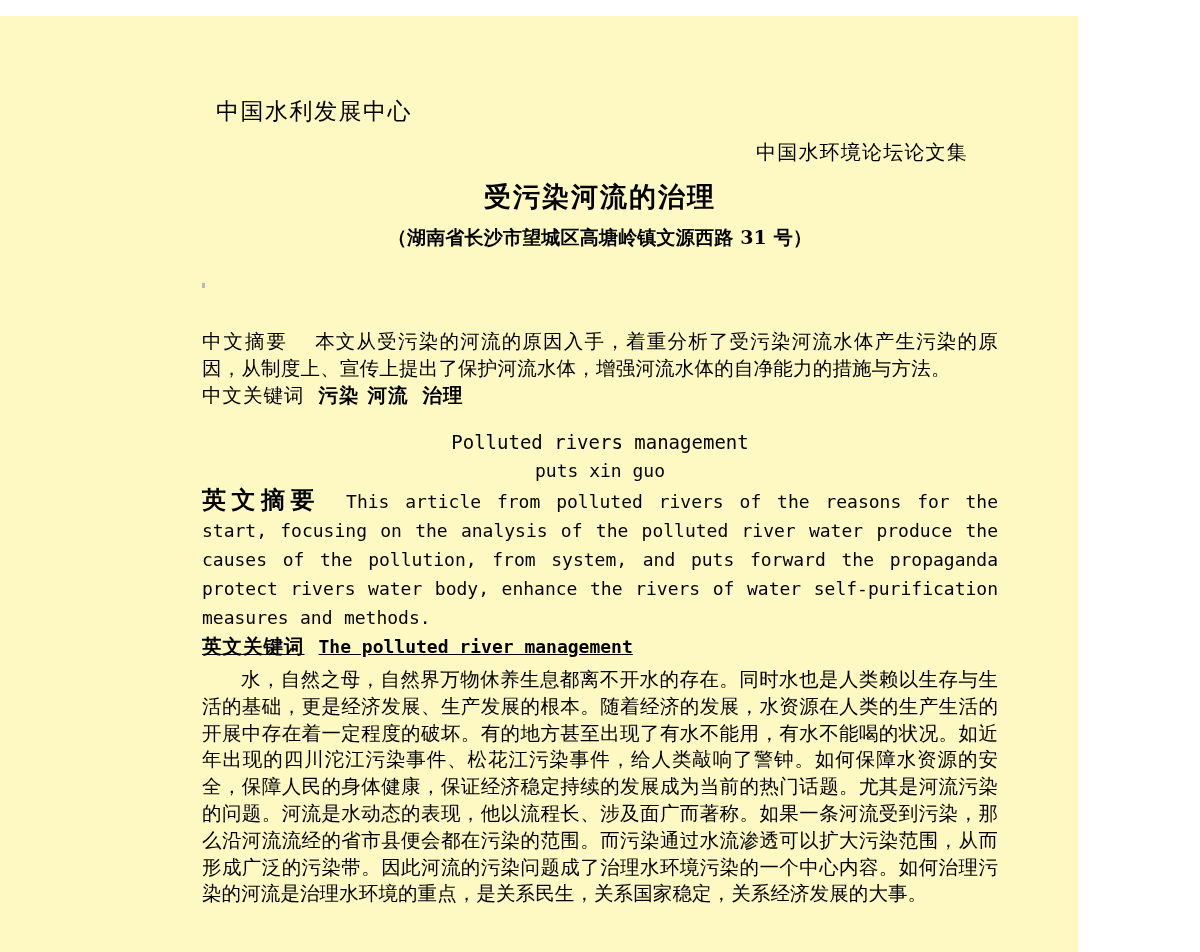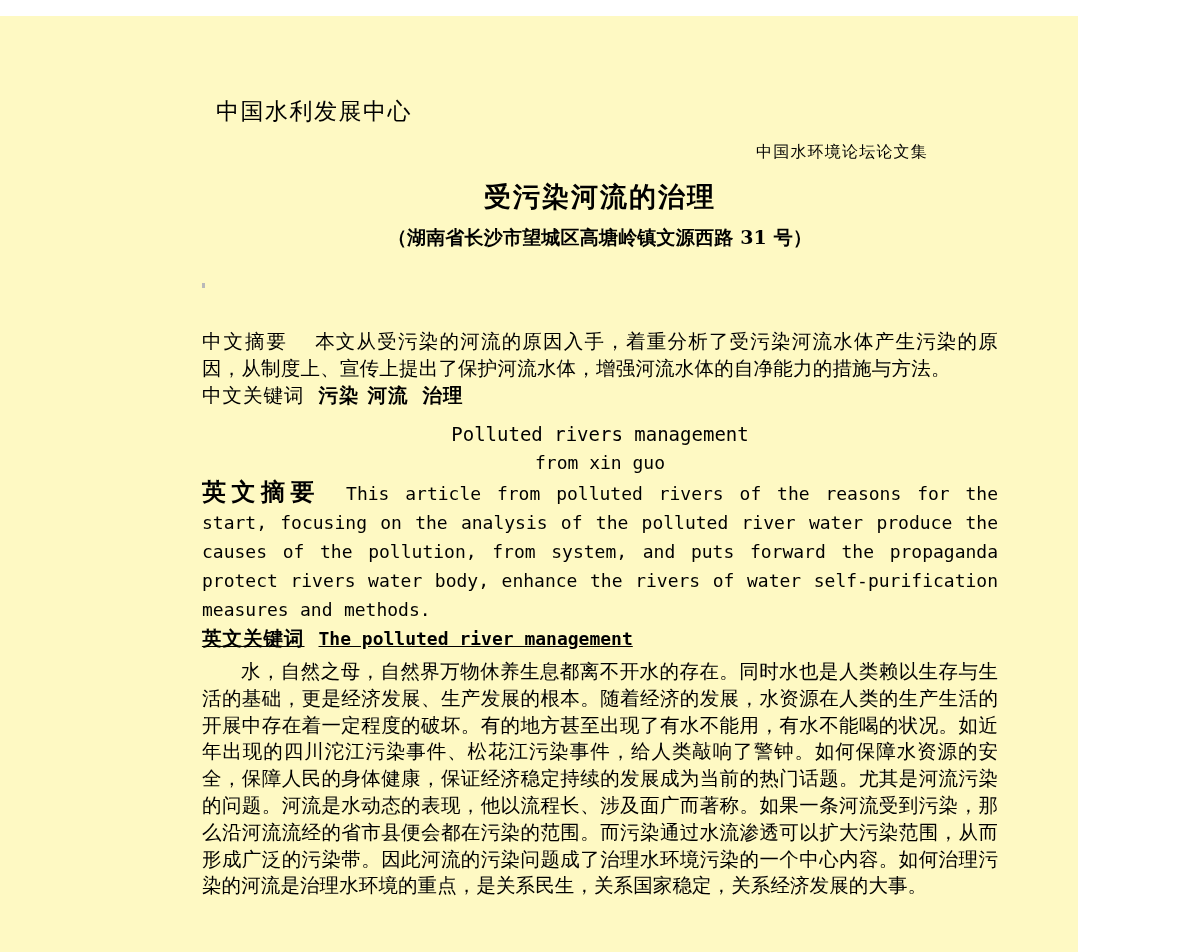--- a/index.html
+++ b/index.html
@@ -34,21 +34,21 @@
     font-size: 23px;
     letter-spacing: 1.5px;
     line-height: 30px;
     white-space: nowrap;
   }
   .runhead-right {
     position: absolute;
     left: 756px;
     top: 122px;
     font-family: "DejaVu Serif", "Liberation Serif", serif;
-    font-size: 16px;
+    font-size: 20px;
     letter-spacing: 1.2px;
     line-height: 28px;
     white-space: nowrap;
   }
 
   
   .title-block {
     position: absolute;
     left: 200px;
     top: 156px;
@@ -111,21 +111,21 @@
     white-space: nowrap;
   }
 
   
   .en-title {
     font-family: "DejaVu Sans Mono", "Liberation Mono", monospace;
     font-size: 19px;
     line-height: 29px;
     text-align: center;
     letter-spacing: 0px;
-    margin: 10px 0 0 0;
+    margin: 18px 0 0 0;
   }
   .en-author {
     font-family: "DejaVu Sans Mono", "Liberation Mono", monospace;
     font-size: 18px;
     line-height: 28px;
     text-align: center;
     margin: 0;
   }
 
   .en-abstract {
@@ -196,21 +196,21 @@
   <div class="speck"></div>
 
   <div class="content">
 
     <p class="cn-block"><span class="lbl">中文摘要</span><span class="gap-wide"></span><span>本文从受污染的河流的原因入手，着重分析了受污染河流水体产生污染的原因，从制度上、宣传上提出了保护河流水体，增强河流水体的自净能力的措施与方法。</span></p>
 
     <p class="kw-line"><span class="lbl">中文关键词</span><span class="gap-mid"></span><span>污染</span><span class="gap-sm"></span><span>河流</span><span class="gap-mid"></span><span>治理</span></p>
 
     <p class="en-title">Polluted rivers management</p>
 
-    <p class="en-author">from xin guo</p>
+    <p class="en-author">puts xin guo</p>
 
     <p class="en-abstract"><span class="lbl">英文摘要</span><span class="gap-wide"></span><span>This article from polluted rivers of the reasons for the start, focusing on the analysis of the polluted river water produce the causes of the pollution, from system, and puts forward the propaganda protect rivers water body, enhance the rivers of water self-purification measures and methods.</span></p>
 
     <p class="en-kw"><span class="lbl">英文关键词</span><span class="gap-mid"></span><span class="mono">The polluted river management</span></p>
 
     <p class="body-para">水，自然之母，自然界万物休养生息都离不开水的存在。同时水也是人类赖以生存与生活的基础，更是经济发展、生产发展的根本。随着经济的发展，水资源在人类的生产生活的开展中存在着一定程度的破坏。有的地方甚至出现了有水不能用，有水不能喝的状况。如近年出现的四川沱江污染事件、松花江污染事件，给人类敲响了警钟。如何保障水资源的安全，保障人民的身体健康，保证经济稳定持续的发展成为当前的热门话题。尤其是河流污染的问题。河流是水动态的表现，他以流程长、涉及面广而著称。如果一条河流受到污染，那么沿河流流经的省市县便会都在污染的范围。而污染通过水流渗透可以扩大污染范围，从而形成广泛的污染带。因此河流的污染问题成了治理水环境污染的一个中心内容。如何治理污染的河流是治理水环境的重点，是关系民生，关系国家稳定，关系经济发展的大事。</p>
 
   </div>
 </div>
 

